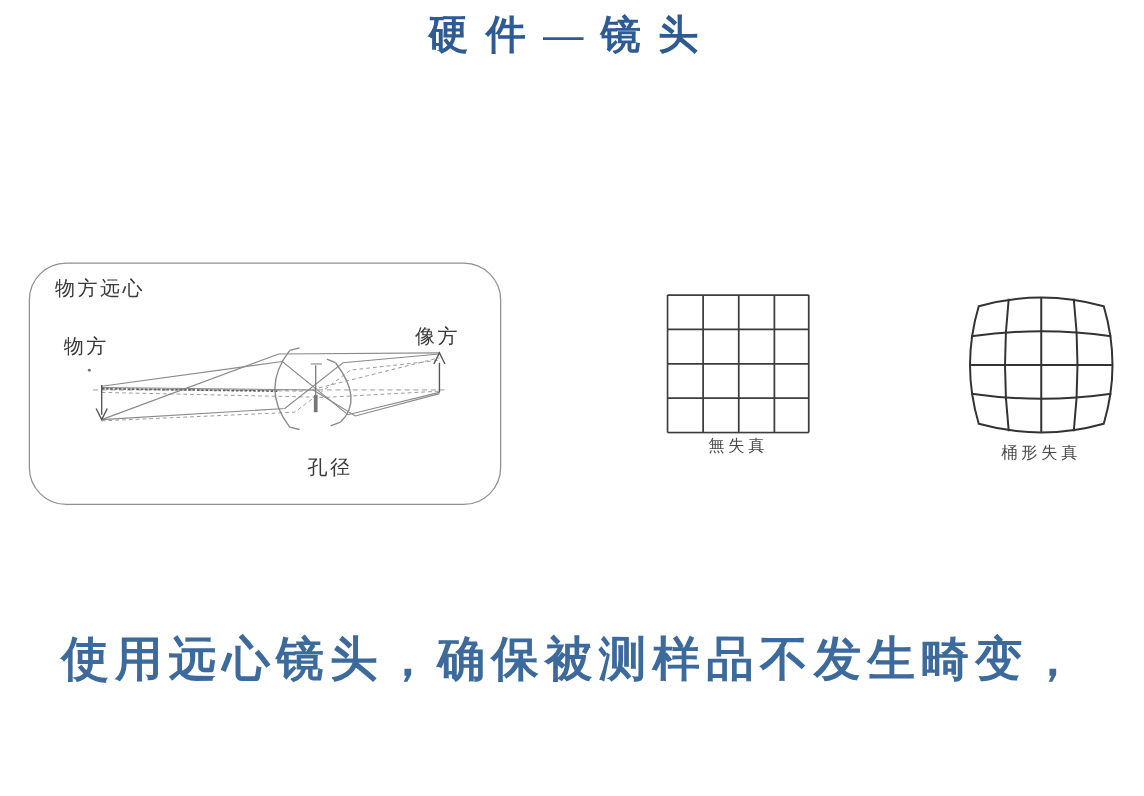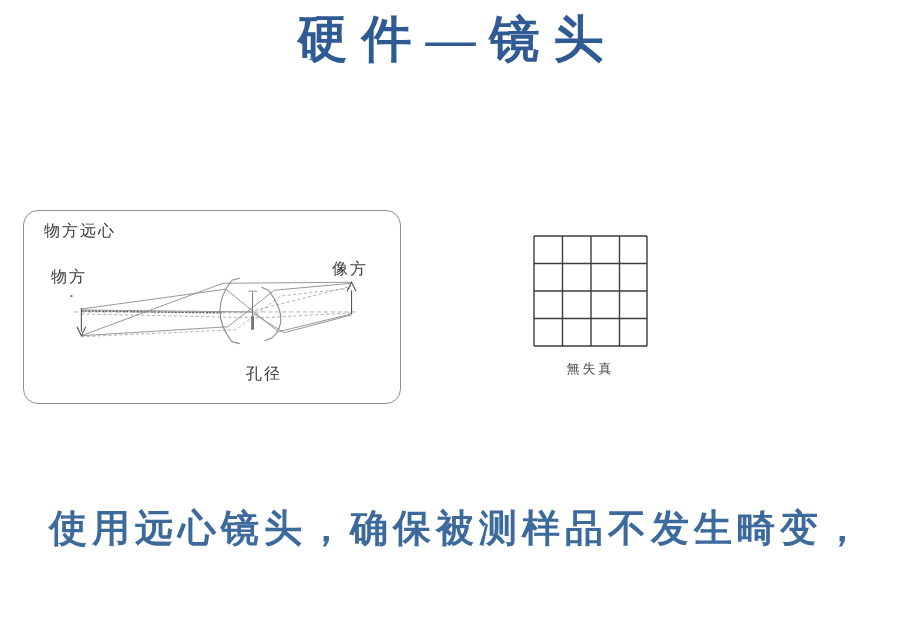--- a/index.html
+++ b/index.html
@@ -18,35 +18,35 @@
 
   
   .slide-title {
     position: absolute;
     top: 6px;
     left: 0;
     width: 100%;
     text-align: center;
     font-family: "Liberation Serif", "DejaVu Serif", serif;
     font-weight: bold;
-    font-size: 50px;
+    font-size: 32px;
     letter-spacing: 14px;
     color: #2f5b94;
     white-space: nowrap;
   }
 
   
   .lens-panel {
     position: absolute;
     left: 23px;
     top: 210px;
     width: 378px;
     height: 194px;
     border: 1.5px solid #8f8f8f;
-    border-radius: 15px;
+    border-radius: 30px;
     box-sizing: border-box;
     background: #ffffff;
   }
   .lens-panel .diagram-label {
     position: absolute;
     font-size: 16px;
     color: #3a3a3a;
     letter-spacing: 2px;
     white-space: nowrap;
   }
@@ -59,21 +59,21 @@
     left: 0; top: 0;
     width: 100%; height: 100%;
   }
 
   
   .grid-figure { position: absolute; }
   .grid-no-distortion { left: 533px; top: 235px; width: 115px; }
   .grid-barrel        { left: 768px; top: 232px; width: 130px; }
   .grid-figure svg { display: block; }
   .grid-caption {
-    margin-top: 13px;
+    margin-top: 1px;
     text-align: center;
     font-size: 13px;
     color: #4a4a4a;
     letter-spacing: 3px;
     white-space: nowrap;
   }
 
   
   .bottom-caption {
     position: absolute;
@@ -157,18 +157,35 @@
   <div class="grid-figure grid-no-distortion">
     <svg width="115" height="112" viewBox="0 0 115 112">
       <g stroke="#3d3d3d" stroke-width="1.4" fill="none">
         <path d="M1,1 L1,111 M29.5,1 L29.5,111 M58,1 L58,111 M86.5,1 L86.5,111 M114,1 L114,111"></path>
         <path d="M1,1 L114,1 M1,28.5 L114,28.5 M1,56 L114,56 M1,83.5 L114,83.5 M1,111 L114,111"></path>
       </g>
     </svg>
     <div class="grid-caption">無失真</div>
   </div>
 
+  <div class="grid-figure grid-barrel">
+    <svg width="130" height="120" viewBox="0 0 130 120">
+      <g stroke="#333333" stroke-width="1.6" fill="none">
+
+        <path d="M15,13 Q1,60 15,107 Q65,121 115,107 Q129,60 115,13 Q65,-1 15,13 Z"></path>
+
+        <path d="M39,7 Q33,60 39,113"></path>
+        <path d="M65,6 L65,114"></path>
+        <path d="M91,7 Q97,60 91,113"></path>
+
+        <path d="M9,37 Q65,29 121,37"></path>
+        <path d="M8,60 L122,60"></path>
+        <path d="M9,83 Q65,91 121,83"></path>
+      </g>
+    </svg>
+    <div class="grid-caption">桶形失真</div>
+  </div>
 
   <div class="bottom-caption">
     <div class="caption-line">使用远心镜头，确保被测样品不发生畸变，</div>
   </div>
 
 </div>
 
 </body></html>

